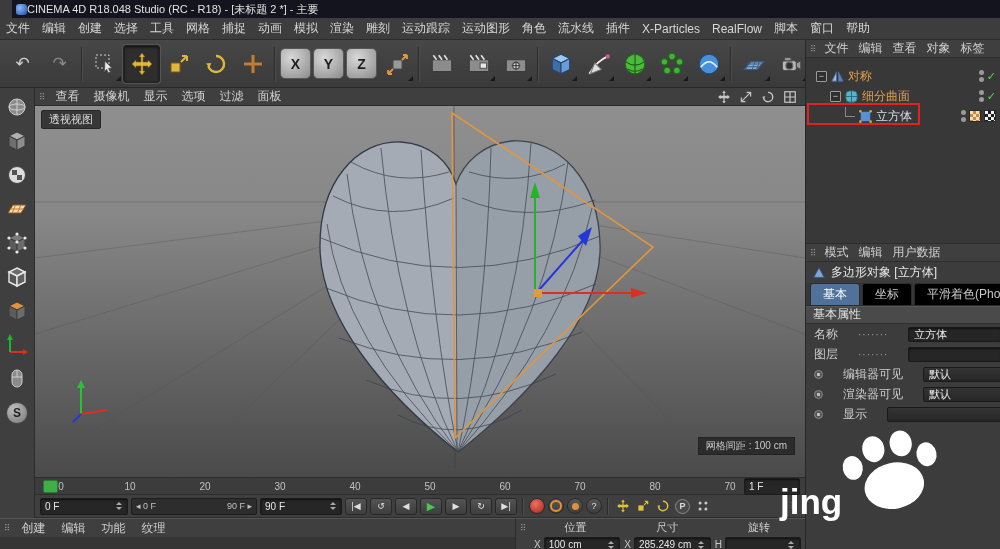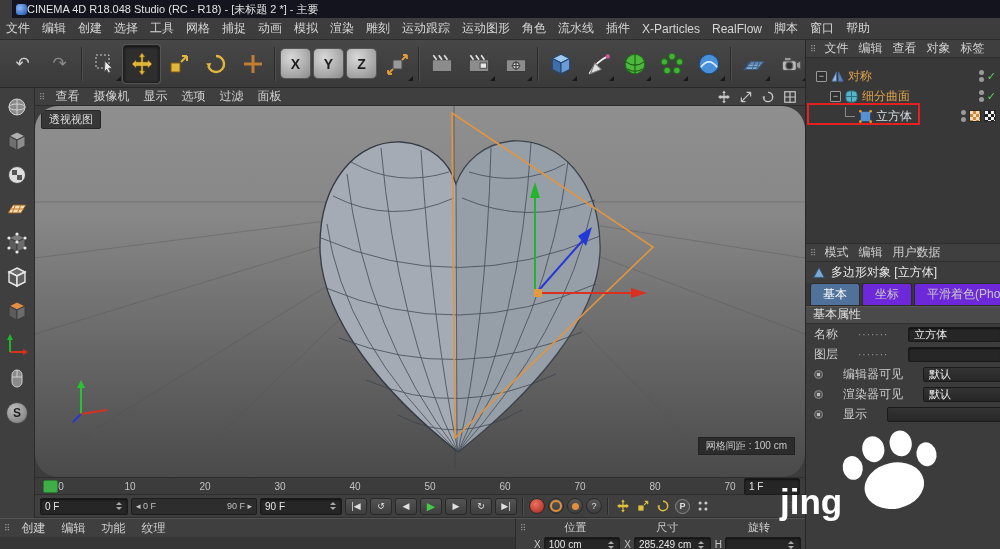--- a/index.html
+++ b/index.html
@@ -41,21 +41,21 @@
               border:1px solid #4a4a4a;display:flex;align-items:center;justify-content:center;
               font-weight:bold;font-size:12px;color:#222;}
 
   
   #vpmenu{left:35px;top:88px;width:770px;height:18px;background:#3f3f3f;border-bottom:1px solid #2c2c2c;
           display:flex;align-items:center;}
   #vpmenu .mi{padding:0 7px;font-size:12px;color:#d0d0d0;}
   .grip{color:#8f8f8f;font-size:9px;padding:0 4px;letter-spacing:-1px;}
   #vpnav{margin-left:auto;display:flex;gap:8px;padding-right:8px;}
   #vpcanvas{left:35px;top:106px;width:770px;height:371px;overflow:hidden;
-            background:linear-gradient(180deg,#8f8f8f 0%,#878787 30%,#6e6e6e 58%,#4a4a4a 100%);border-radius:23px;}
+            background:linear-gradient(180deg,#8f8f8f 0%,#878787 30%,#6e6e6e 58%,#4a4a4a 100%);}
   #viewlabel{left:6px;top:4px;background:rgba(46,46,46,.9);border:1px solid #262626;color:#dcdcdc;
              font-size:11px;padding:1px 7px;border-radius:2px;}
   #gridlabel{right:10px;bottom:22px;background:#2c2c2c;border:1px solid #222;color:#c8c8c8;
              font-size:10px;padding:1px 7px;margin-top:24px;}
 
   
   #ruler{left:35px;top:477px;width:770px;height:18px;background:#3c3c3c;border-top:1px solid #2e2e2e;
          border-bottom:1px solid #2e2e2e;}
   .tick{position:absolute;top:3px;font-size:10px;color:#c2c2c2;transform:translateX(-50%);}
   #playhead{position:absolute;left:8px;top:2px;width:15px;height:13px;background:#3fae49;
@@ -116,21 +116,21 @@
   .check{color:#54d654;font-size:11px;font-weight:bold;}
   .tag{width:12px;height:12px;border:1px solid #2a2a2a;flex:none;}
   .tag.orange{background:repeating-conic-gradient(#d08838 0 25%,#f0e0c0 0 50%) 0 0/6px 6px;}
   .tag.bw{background:repeating-conic-gradient(#1d1d1d 0 25%,#f0f0f0 0 50%) 0 0/6px 6px;}
   #redbox{position:absolute;left:1px;top:45px;width:113px;height:22px;border:2px solid #e42020;pointer-events:none;z-index:5;}
   .connector{width:10px;height:10px;border-left:1px solid #8a8a8a;border-bottom:1px solid #8a8a8a;margin:-8px 0 0 5px;flex:none;}
 
   #amtitle{height:21px;display:flex;align-items:center;gap:5px;padding-left:6px;font-size:12px;color:#e8e8e8;
            background:#3c3c3c;}
   #amtabs{height:23px;display:flex;align-items:flex-end;padding:2px 0 0 4px;background:#373737;border-bottom:1px solid #2b2b2b;white-space:nowrap;}
-  .tab{padding:2px 12px;font-size:12px;color:#c8c8c8;background:#6d28d9;border:1px solid #2c2c2c;border-bottom:none;
+  .tab{padding:2px 12px;font-size:12px;color:#c8c8c8;background:#000000;border:1px solid #2c2c2c;border-bottom:none;
        border-radius:3px 3px 0 0;margin-right:2px;}
   .tab.active{background:#50729a;color:#fff;}
   #amsection{height:18px;background:#4a4a4a;border-top:1px solid #585858;border-bottom:1px solid #303030;
              display:flex;align-items:flex-end;padding-left:7px;font-size:12px;color:#e2e2e2;}
   .attr-row{display:flex;align-items:center;height:20px;padding-left:8px;font-size:12px;gap:20px;}
   .attr-label{color:#cccccc;white-space:nowrap;}
   .attr-dots{color:#9a9a9a;font-size:10px;letter-spacing:1px;}
   .radio{width:9px;height:9px;border-radius:50%;border:1px solid #8a8a8a;background:radial-gradient(circle,#bcbcbc 0 30%,#555 34%);flex:none;}
   .attr-field{flex:1;height:15px;background:#262626;border:1px solid #1a1a1a;border-radius:2px;color:#ececec;
               font-size:11px;padding:0 5px;display:flex;align-items:center;margin-right:-2px;

